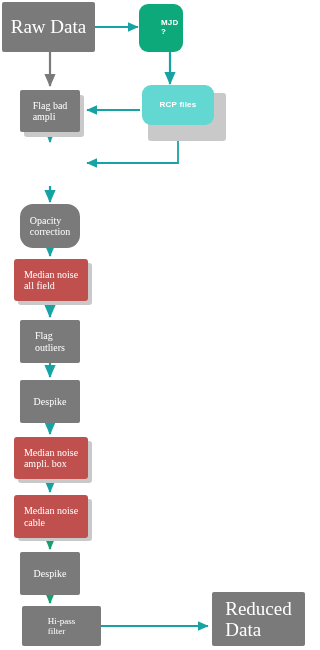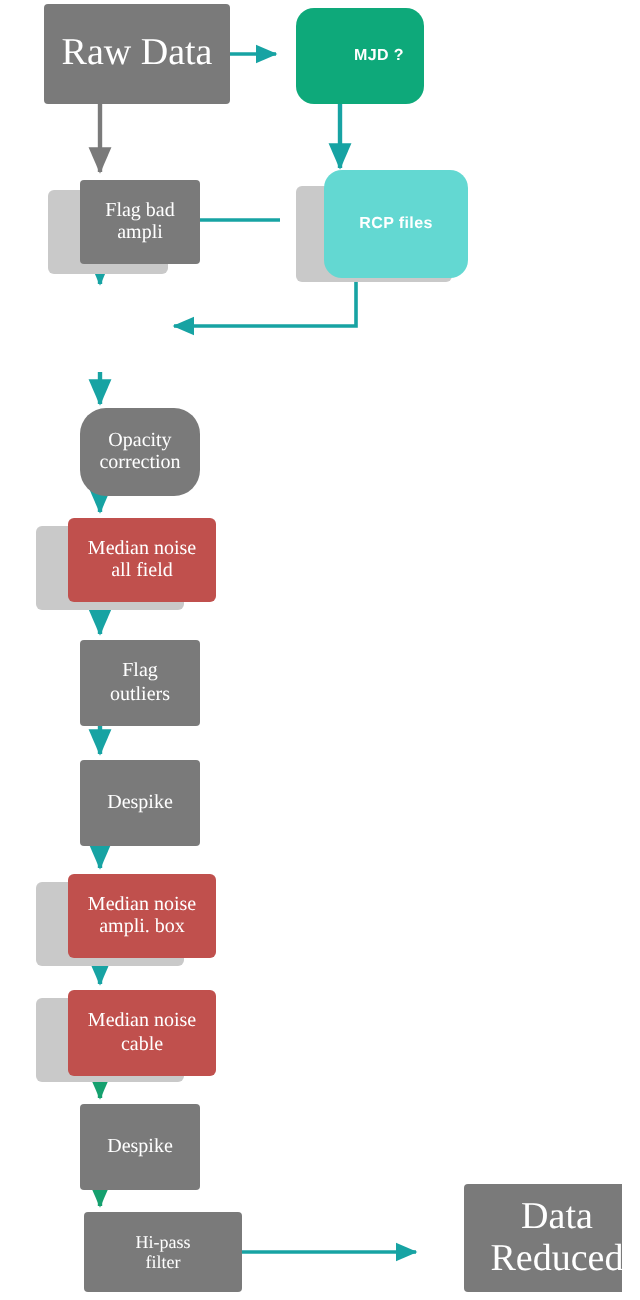--- a/index.html
+++ b/index.html
@@ -7,26 +7,24 @@
     width:311px;height:650px;background:#ffffff;
     font-family:"Liberation Serif", serif;
     position:relative;overflow:hidden;
   }
   #canvas{position:absolute;left:0;top:0;width:311px;height:650px;}
   svg.links{position:absolute;left:0;top:0;width:311px;height:650px;}
 
   .node{
     position:absolute;
     display:flex;align-items:center;justify-content:center;
-    text-align:center;
     color:#ffffff;
     line-height:1.12;
     box-sizing:border-box;
     z-index:3;
-    margin-left:20px;
   }
   .node .lbl{display:block;padding:0 3px;}
 
   
   .sq{border-radius:2px;}
   .rnd{border-radius:9px;}
 
   
   .gray{background:#7a7a7a;}
   .red{background:#c0504d;border-radius:3px;}
@@ -85,25 +83,25 @@
     <path d="M50,538 L50,549" stroke="#15a06e" stroke-width="2.2" fill="none" marker-end="url(#ah-green)"></path>
     <path d="M50,595 L50,603" stroke="#15a06e" stroke-width="2.2" fill="none" marker-end="url(#ah-green)"></path>
 
     <path d="M82,626 L208,626" stroke="#17a3a3" stroke-width="1.8" fill="none" marker-end="url(#ah-teal)"></path>
   </svg>
 
   <div class="node sq gray big" style="left:2px;top:2px;width:93px;height:50px;">
     <span class="lbl">Raw Data</span>
   </div>
 
-  <div class="node rnd green bold" style="left:128px;top:4px;width:64px;height:48px;padding-left:19px;">
+  <div class="node rnd green bold" style="left:139px;top:4px;width:44px;height:48px;padding-left:19px;">
     <span class="lbl">MJD ?</span>
   </div>
 
-  <div class="node rnd teal bold" style="left:142px;top:85px;width:72px;height:54px;">
+  <div class="node rnd teal bold" style="left:142px;top:85px;width:72px;height:40px;">
     <span class="lbl">RCP files</span>
   </div>
 
   <div class="node sq gray mid" style="left:20px;top:90px;width:60px;height:42px;">
     <span>
       <span class="lbl">Flag bad</span>
       <span class="lbl">ampli</span>
     </span>
   </div>
 
@@ -153,18 +151,18 @@
 
   <div class="node sq gray sml" style="left:22px;top:606px;width:79px;height:40px;">
     <span>
       <span class="lbl">Hi-pass</span>
       <span class="lbl">filter</span>
     </span>
   </div>
 
   <div class="node sq gray big" style="left:212px;top:592px;width:93px;height:54px;">
     <span>
+      <span class="lbl">Reduced</span>
       <span class="lbl">Data</span>
-      <span class="lbl">Reduced</span>
     </span>
   </div>
 
 </div>
 
 </body></html>

